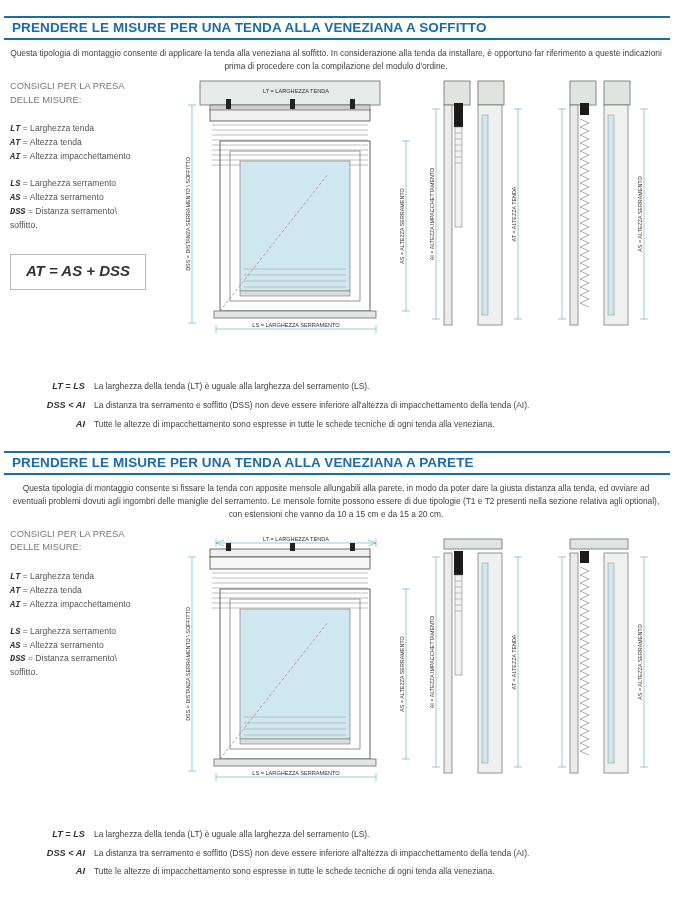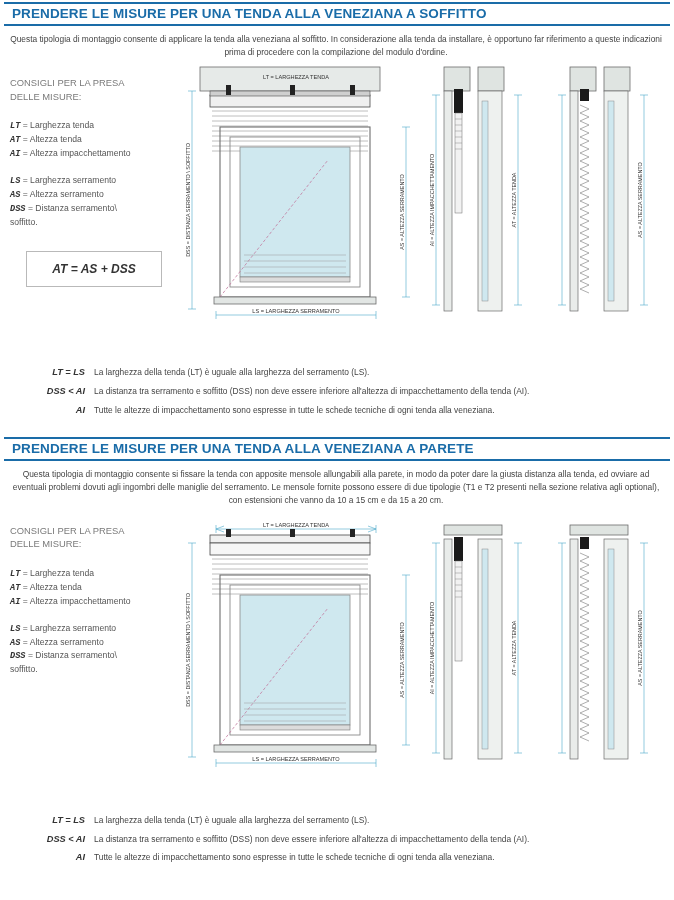--- a/index.html
+++ b/index.html
@@ -20,36 +20,36 @@
 
   
   .section-head {
     font-size: 13.5px;
     font-weight: bold;
     color: #1a6ca8;
     letter-spacing: 0.1px;
     padding: 2px 8px 3px 8px;
     border-top: 2px solid #1a6ca8;
     border-bottom: 2px solid #1a6ca8;
-    margin: 2px 4px 0 4px;
+    margin: 16px 4px 0 4px;
   }
   .intro {
     font-size: 8.4px;
     line-height: 1.55;
     color: #444;
     padding: 7px 10px 6px 8px;
     text-align: center;
   }
 
   
   .content-row { position: relative; }
   .legend {
     position: absolute;
     left: 10px;
-    top: 11px;
+    top: 0;
     width: 170px;
     font-size: 8.6px;
     color: #555;
     line-height: 1.5;
   }
   .legend .title {
     color: #7a7a7a;
     font-size: 9.4px;
     line-height: 1.45;
     margin-bottom: 16px;
@@ -60,23 +60,22 @@
   .formula-box {
     margin-top: 22px;
     width: 136px;
     height: 36px;
     border: 1px solid #b9b9b9;
     display: flex;
     align-items: center;
     justify-content: center;
     font-style: italic;
     font-weight: bold;
-    font-size: 12px;
+    font-size: 15px;
     color: #333;
-    margin-left: 16px;
   }
 
   
   .drawing {
     position: relative;
     margin-left: 178px;
     width: 492px;
   }
   .drawing svg { display: block; }
 

